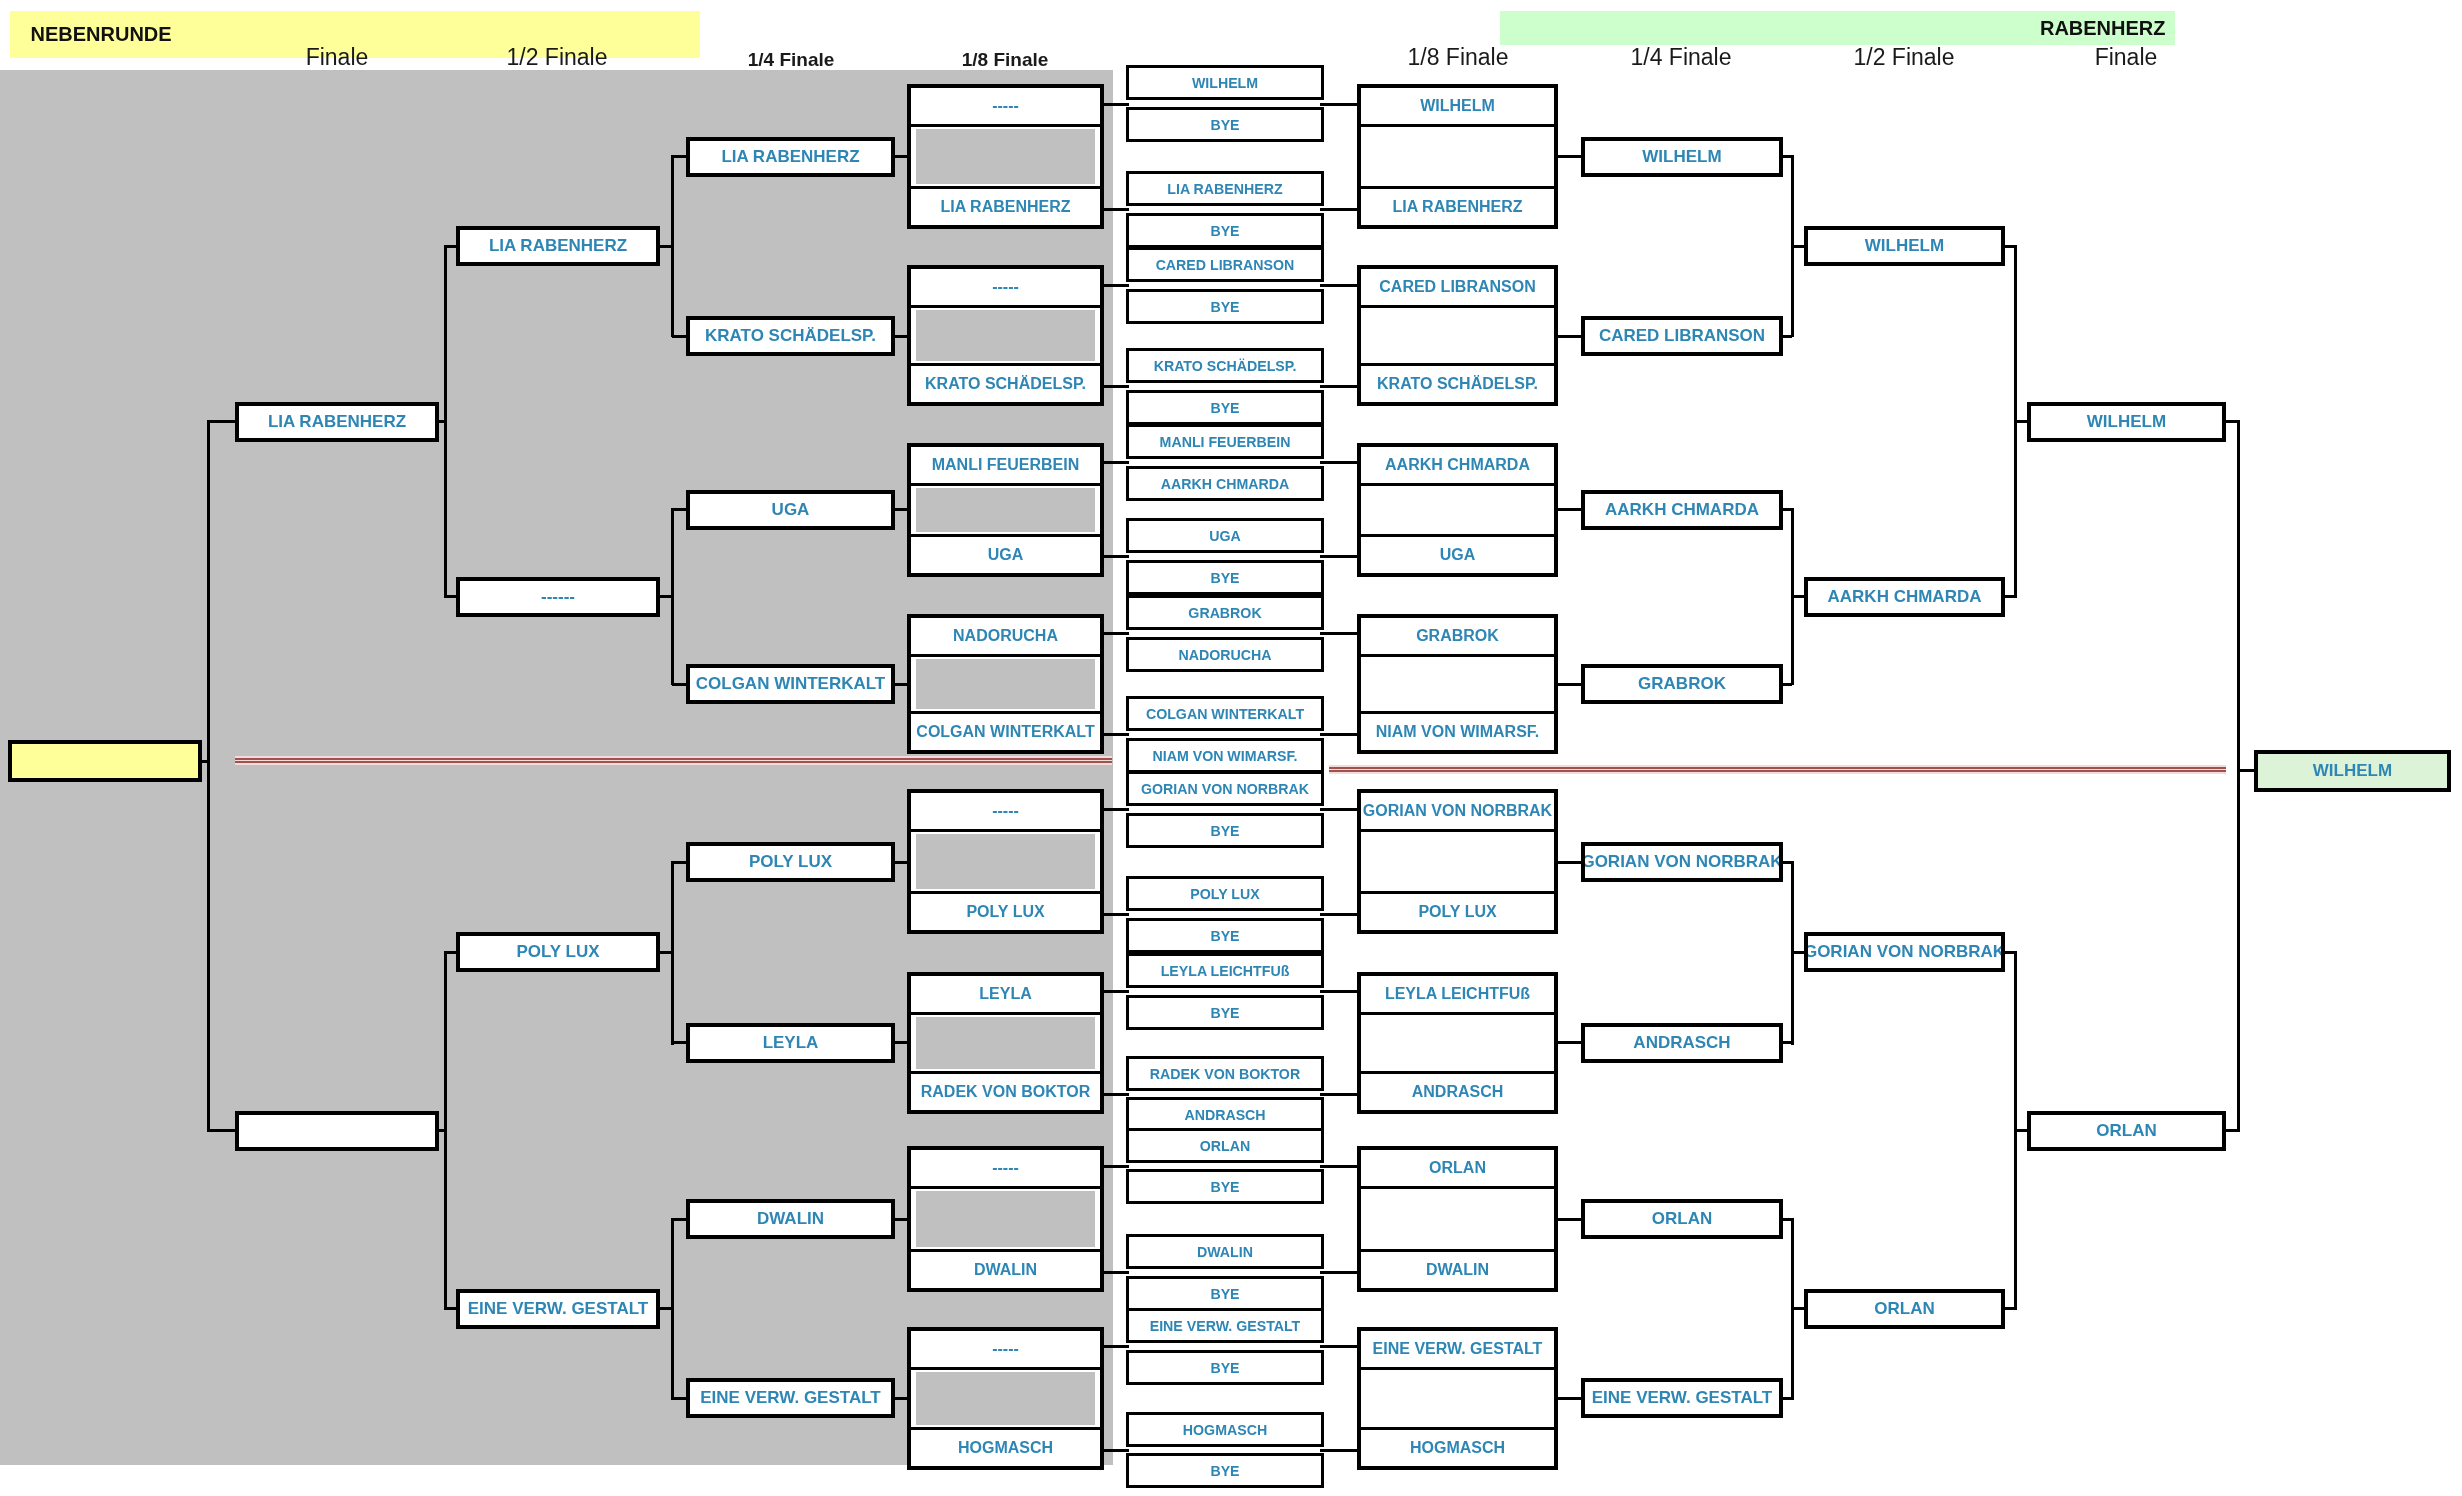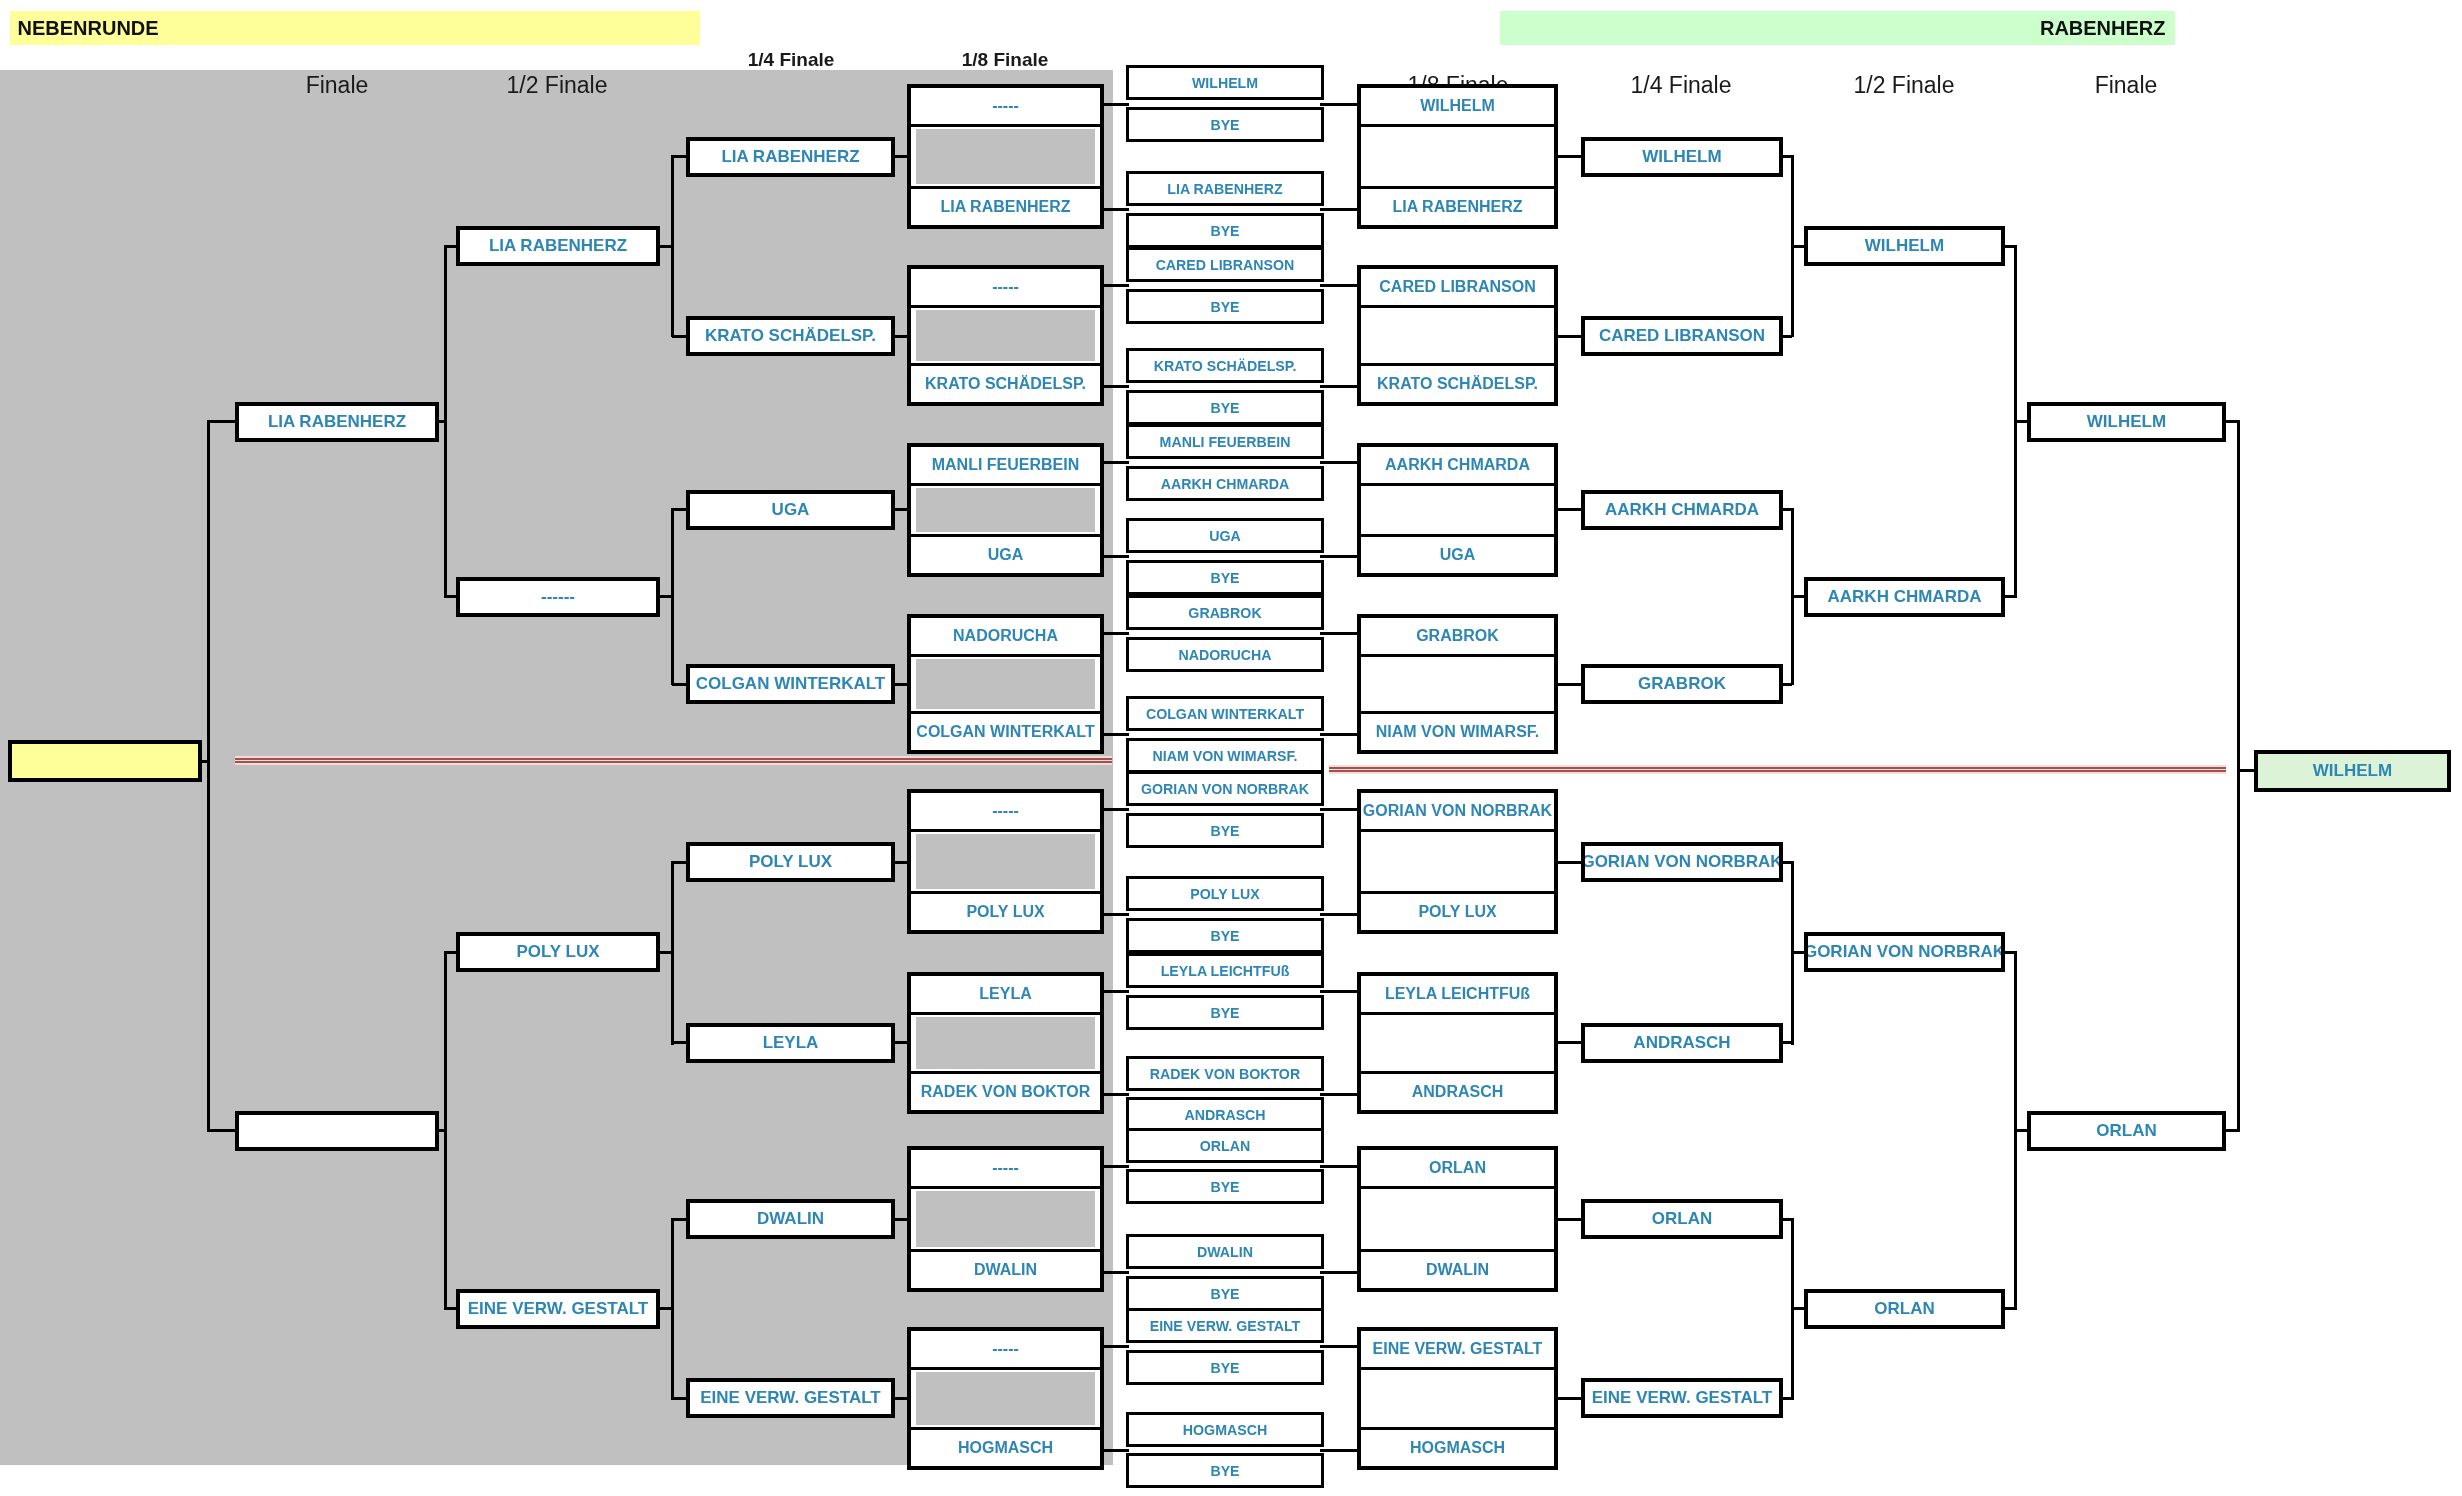--- a/index.html
+++ b/index.html
@@ -2,21 +2,21 @@
 <html style="--blue: #2E86B5; --gray: #C0C0C0;font-size:15px"><head>
 <meta charset="utf-8">
 <style>
   html,body{margin:0;padding:0;background:#ffffff;}
   body{font-family:"Liberation Sans",sans-serif;}
   #canvas{position:relative;width:2462px;height:1496px;background:#ffffff;overflow:hidden;}
   .abs{position:absolute;box-sizing:border-box;}
   .banner{height:34px;display:flex;align-items:center;font-weight:bold;font-size:20px;color:#111;}
   .banner.right{justify-content:flex-end;}
   .roundlabel{position:absolute;transform:translateX(-50%);white-space:nowrap;color:#1a1a1a;}
-  .roundlabel.lg{font-size:23px;font-weight:normal;margin-top:28px;}
+  .roundlabel.lg{font-size:23px;font-weight:normal;}
   .roundlabel.sm{font-size:19px;font-weight:bold;}
   .graybg{background:var(--gray);}
   .line{position:absolute;background:#000;}
   .cell{position:absolute;box-sizing:border-box;background:#fff;border:3.8px solid #000;
         display:flex;align-items:center;justify-content:center;
         font-weight:bold;font-size:14.2px;color:var(--blue);white-space:nowrap;overflow:hidden;}
   .namebox{position:absolute;box-sizing:border-box;background:#fff;border:4.7px solid #000;
         display:flex;align-items:center;justify-content:center;
         font-weight:bold;font-size:17px;color:var(--blue);white-space:nowrap;overflow:hidden;}
   .r16{position:absolute;box-sizing:border-box;background:#fff;border:4.7px solid #000;
@@ -32,21 +32,21 @@
         font-weight:bold;font-size:17px;color:var(--blue);white-space:nowrap;}
   .divider{position:absolute;}
 </style>
 </head>
 <body>
 
 <div id="canvas">
   <div class="abs graybg" id="graybg" style="left: 0px; top: 70px; width: 1113px; height: 1395px;"></div>
   <div class="abs divider" id="divider-left" style="left: 235px; top: 756px; width: 877px; height: 8.5px; background: linear-gradient(rgb(242, 220, 219) 0px, rgb(242, 220, 219) 1.9px, rgb(160, 82, 77) 1.9px, rgb(160, 82, 77) 3.8px, rgb(242, 220, 219) 3.8px, rgb(242, 220, 219) 4.7px, rgb(160, 82, 77) 4.7px, rgb(160, 82, 77) 6.6px, rgb(242, 220, 219) 6.6px, rgb(242, 220, 219) 8.5px);"></div>
   <div class="abs divider" id="divider-right" style="left: 1329px; top: 765px; width: 897px; height: 8.5px; background: linear-gradient(rgb(242, 220, 219) 0px, rgb(242, 220, 219) 1.9px, rgb(160, 82, 77) 1.9px, rgb(160, 82, 77) 3.8px, rgb(242, 220, 219) 3.8px, rgb(242, 220, 219) 4.7px, rgb(160, 82, 77) 4.7px, rgb(160, 82, 77) 6.6px, rgb(242, 220, 219) 6.6px, rgb(242, 220, 219) 8.5px);"></div>
-  <div class="abs banner" id="banner-yellow" style="left: 9.5px; top: 11.4px; width: 690px; height: 34px; background: rgb(255, 255, 153); padding-left: 8px;">NEBENRUNDE</div>
+  <div class="abs banner" id="banner-yellow" style="left: 9.5px; top: 11.4px; width: 690px; height: 47px; background: rgb(255, 255, 153); padding-left: 21px;">NEBENRUNDE</div>
   <div class="abs banner right" id="banner-green" style="left: 1500px; top: 11.4px; width: 675px; height: 34px; background: rgb(204, 255, 204); padding-right: 9.5px;">RABENHERZ</div>
   <div id="labels">
       <div class="roundlabel lg" style="left: 337px; top: 44px;">Finale</div>
       <div class="roundlabel lg" style="left: 557px; top: 44px;">1/2 Finale</div>
       <div class="roundlabel sm" style="left: 791px; top: 49px;">1/4 Finale</div>
       <div class="roundlabel sm" style="left: 1005px; top: 49px;">1/8 Finale</div>
       <div class="roundlabel lg" style="left: 1458px; top: 44px;">1/8 Finale</div>
       <div class="roundlabel lg" style="left: 1681px; top: 44px;">1/4 Finale</div>
       <div class="roundlabel lg" style="left: 1904px; top: 44px;">1/2 Finale</div>
       <div class="roundlabel lg" style="left: 2126px; top: 44px;">Finale</div>

